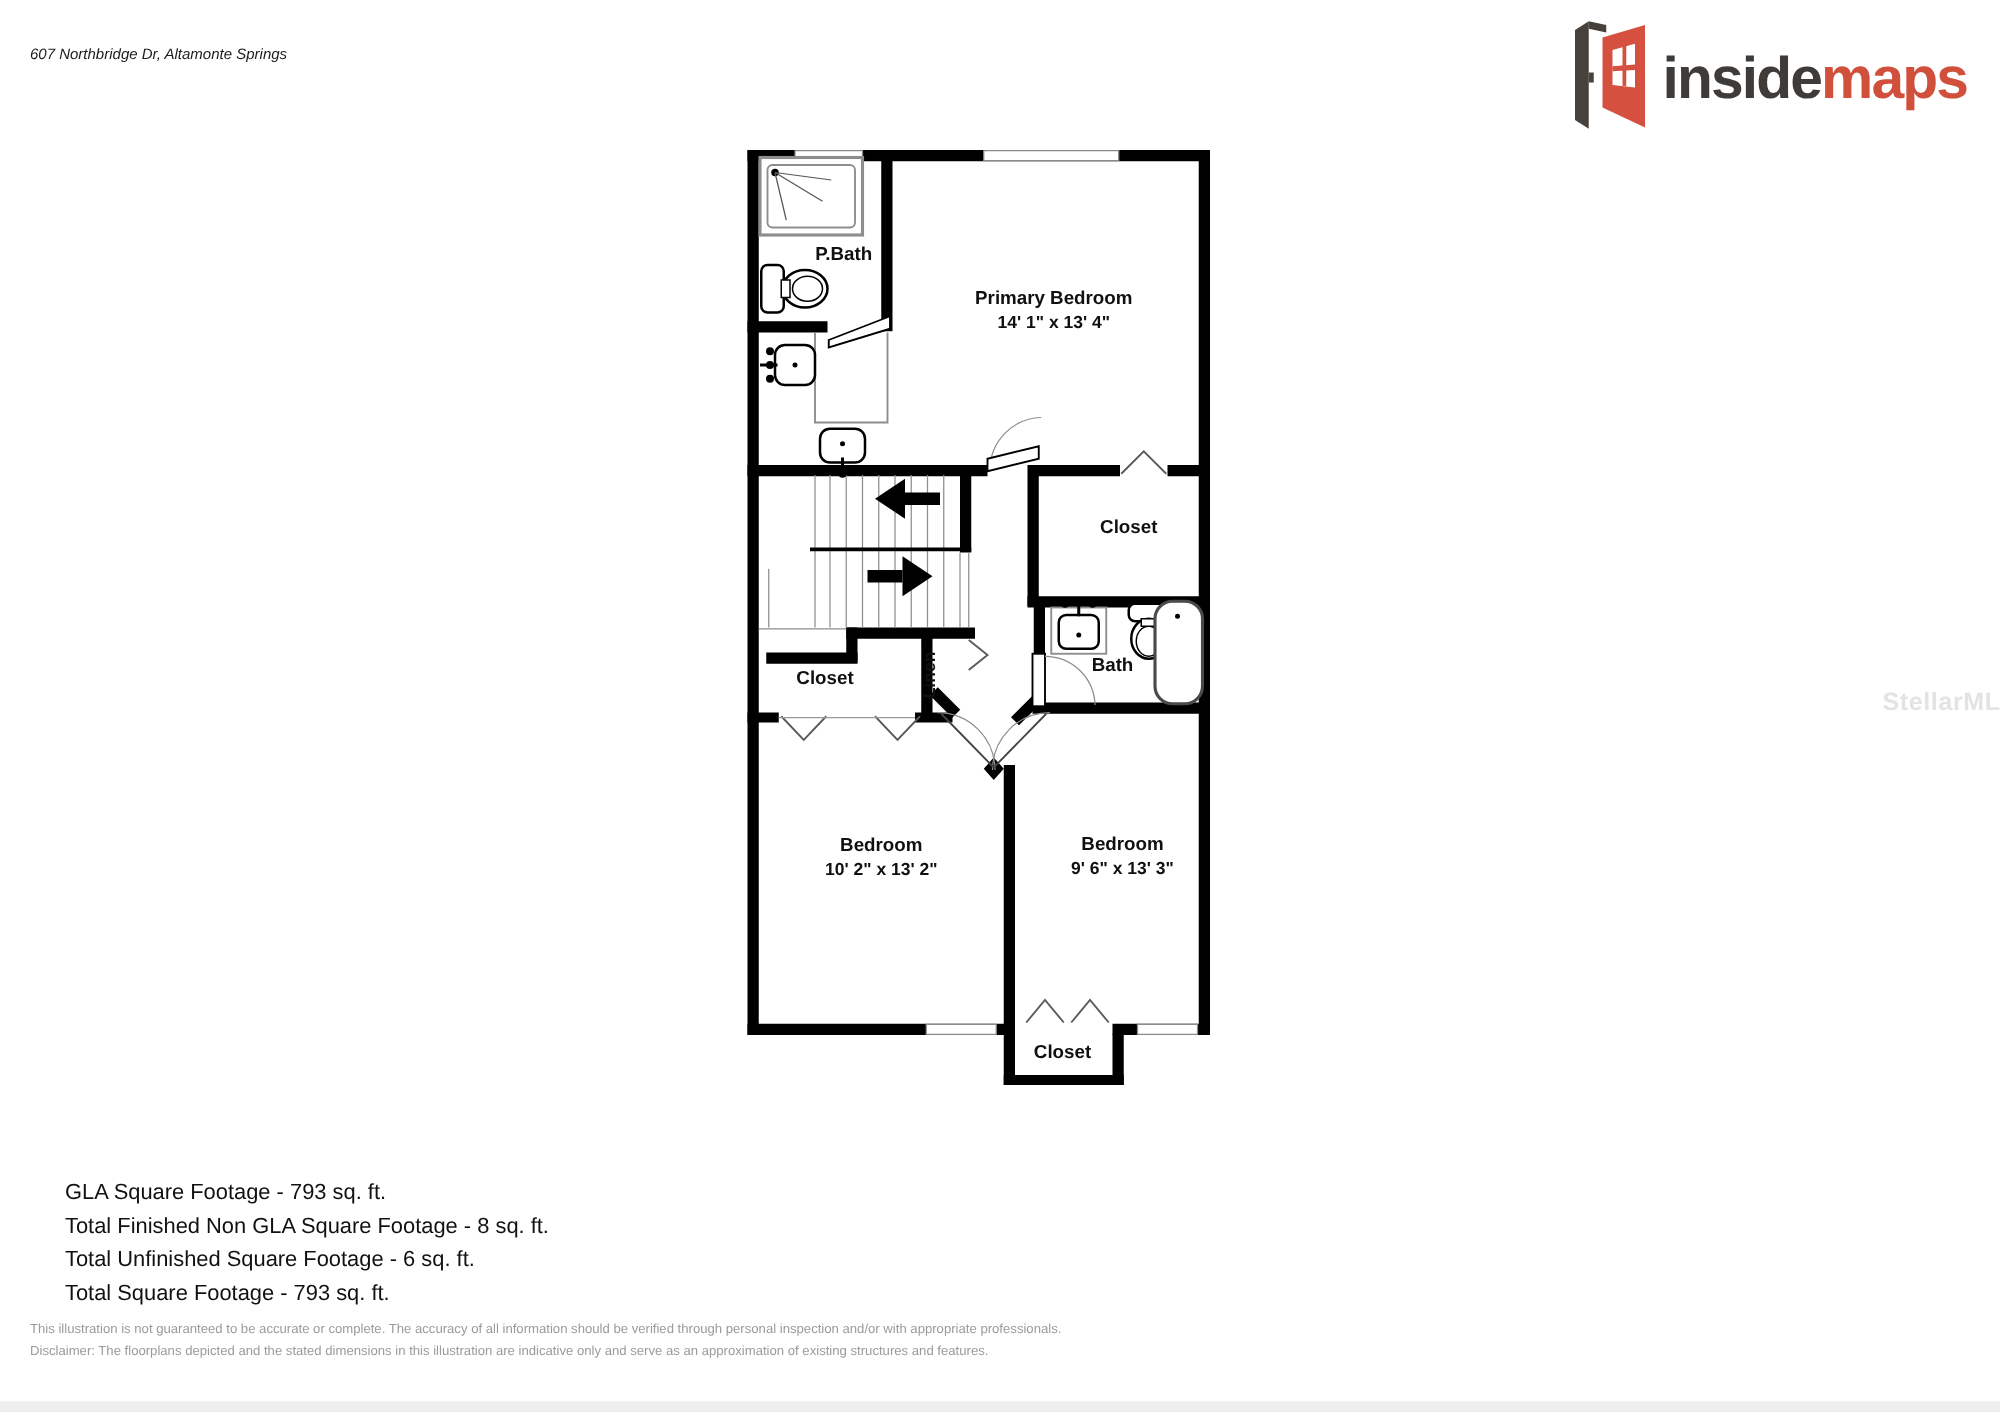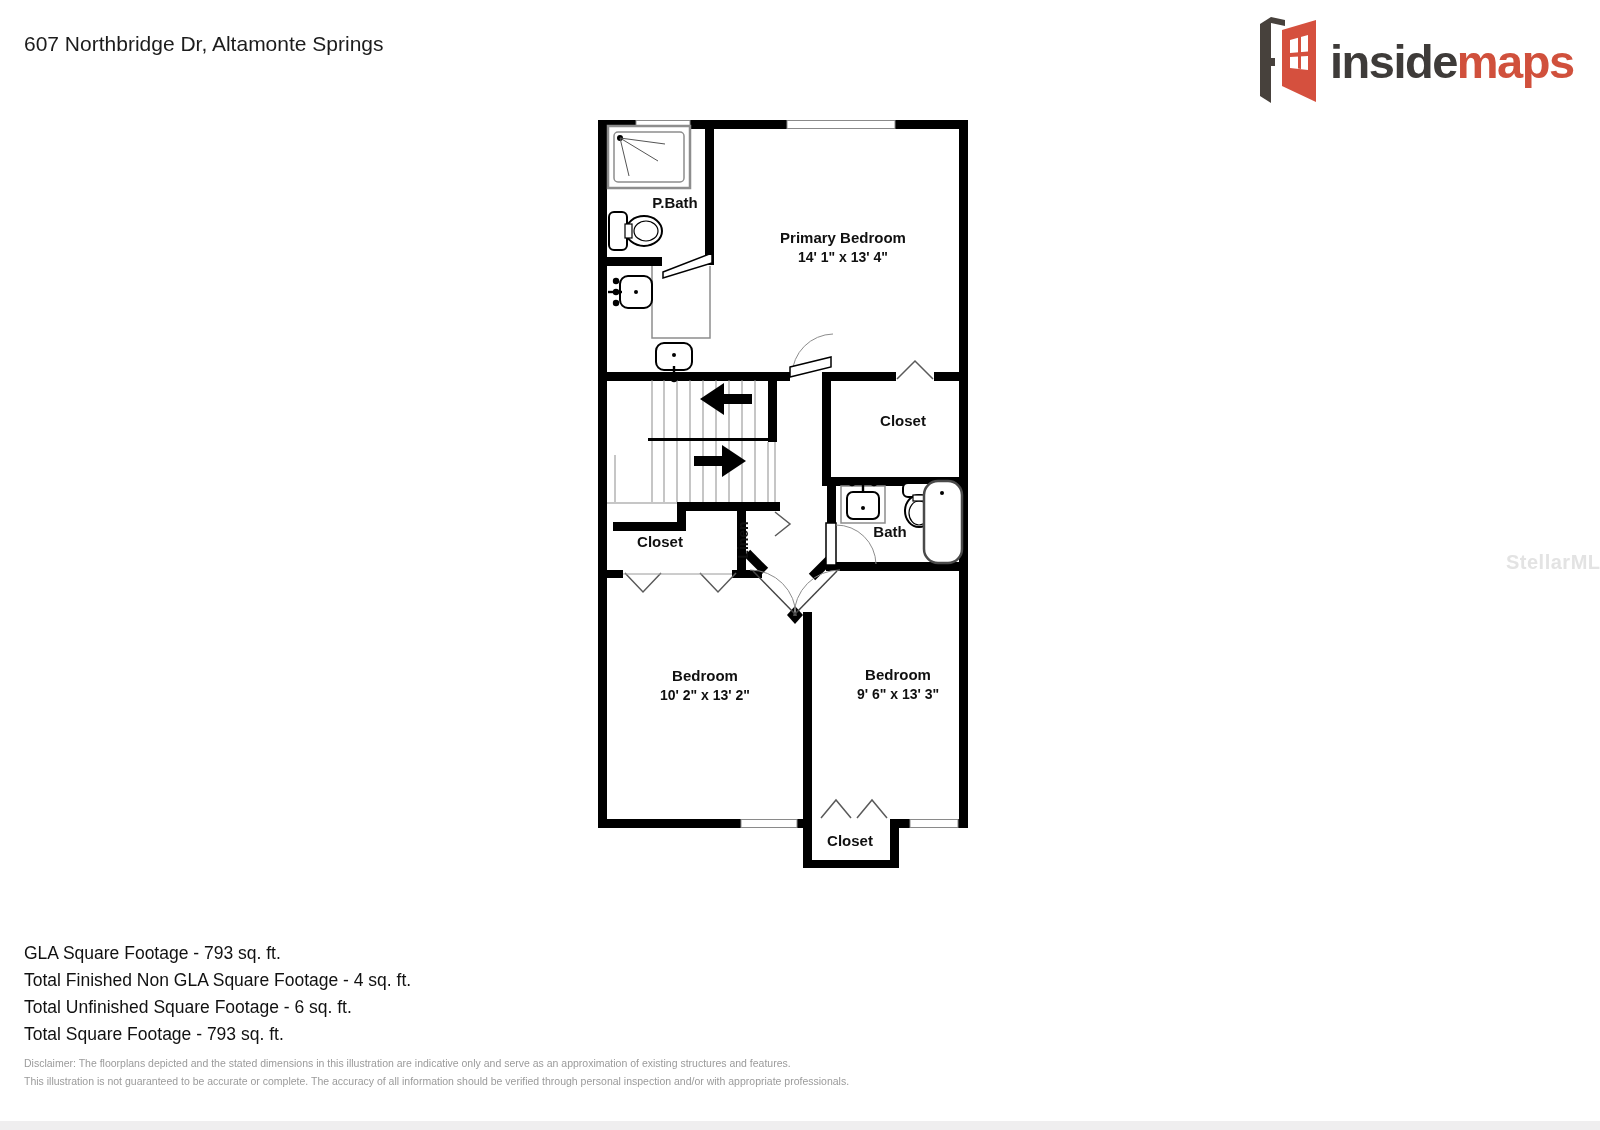--- a/index.html
+++ b/index.html
@@ -2,40 +2,40 @@
 <html><head>
 <meta charset="utf-8">
 <style>
   * { margin:0; padding:0; box-sizing:border-box; }
   html,body { width:1600px; height:1130px; background:#ffffff; overflow:hidden;
               font-family:"Liberation Sans", sans-serif; position:relative; }
   .page { position:absolute; inset:0; background:#fff; }
 
   
   .header { position:absolute; left:24px; top:30px; color:#1c1c1c; }
-  .header .address { font-size:21px; line-height:27px; }
+  .header .address { font-size:12px; line-height:27px;font-style:italic; }
   .header .floor   { font-size:18px; line-height:27px; }
 
   
   .logo { position:absolute; left:1228px; top:16px; display:flex; align-items:center;padding-left:32px; }
   .logo svg { display:block; }
   .logo .word { font-size:47px; font-weight:600; letter-spacing:-1.5px; line-height:92px; margin-left:10px; }
   .logo .w-inside { color:#3e3b39; }
   .logo .w-maps { color:#d0503c; }
 
   
   .watermark { position:absolute; left:1506px; top:551px; font-size:20px; font-weight:600;
                color:#e3e3e3; letter-spacing:0.5px; }
 
   
   .plan { position:absolute; left:0; top:0; }
 
   
   .stats { position:absolute; left:24px; top:940px; color:#111; }
-  .stats div { font-size:17.5px; line-height:27px; }
+  .stats div { font-size:17.5px; line-height:27px;margin-left:28px; }
   .disclaimer { position:absolute; left:24px; top:1054px; color:#9b9b9b; }
   .disclaimer div { font-size:10.5px; line-height:18px; }
 
   .bottom-bar { position:absolute; left:0; right:0; bottom:0; height:9px; background:#efeeef; }
 
   svg text { font-family:"Liberation Sans", sans-serif; fill:#101010; }
   .room-label { font-size:15px; font-weight:bold; }
   .room-dims  { font-size:14px; font-weight:bold; }
 </style>
 </head>
@@ -239,24 +239,24 @@
       <text class="room-label" x="705" y="681">Bedroom</text>
       <text class="room-dims" x="705" y="700">10' 2" x 13' 2"</text>
       <text class="room-label" x="898" y="680">Bedroom</text>
       <text class="room-dims" x="898" y="699">9' 6" x 13' 3"</text>
       <text class="room-label" x="850" y="846">Closet</text>
     </g>
   </svg>
 
   <div class="stats">
     <div>GLA Square Footage - 793 sq. ft.</div>
-    <div>Total Finished Non GLA Square Footage - 4 sq. ft.</div>
+    <div>Total Finished Non GLA Square Footage - 8 sq. ft.</div>
     <div>Total Unfinished Square Footage - 6 sq. ft.</div>
     <div>Total Square Footage - 793 sq. ft.</div>
   </div>
 
   <div class="disclaimer">
+    <div>This illustration is not guaranteed to be accurate or complete. The accuracy of all information should be verified through personal inspection and/or with appropriate professionals.</div>
     <div>Disclaimer: The floorplans depicted and the stated dimensions in this illustration are indicative only and serve as an approximation of existing structures and features.</div>
-    <div>This illustration is not guaranteed to be accurate or complete. The accuracy of all information should be verified through personal inspection and/or with appropriate professionals.</div>
   </div>
 
   <div class="bottom-bar"></div>
 </div>
 
 </body></html>

